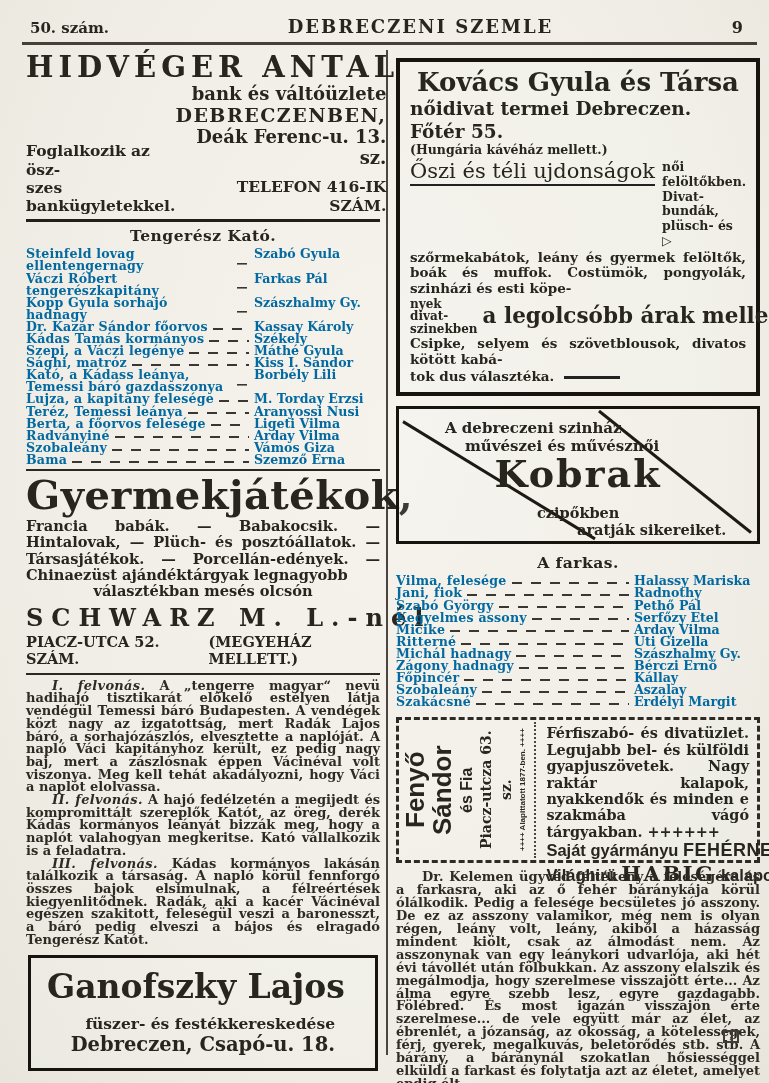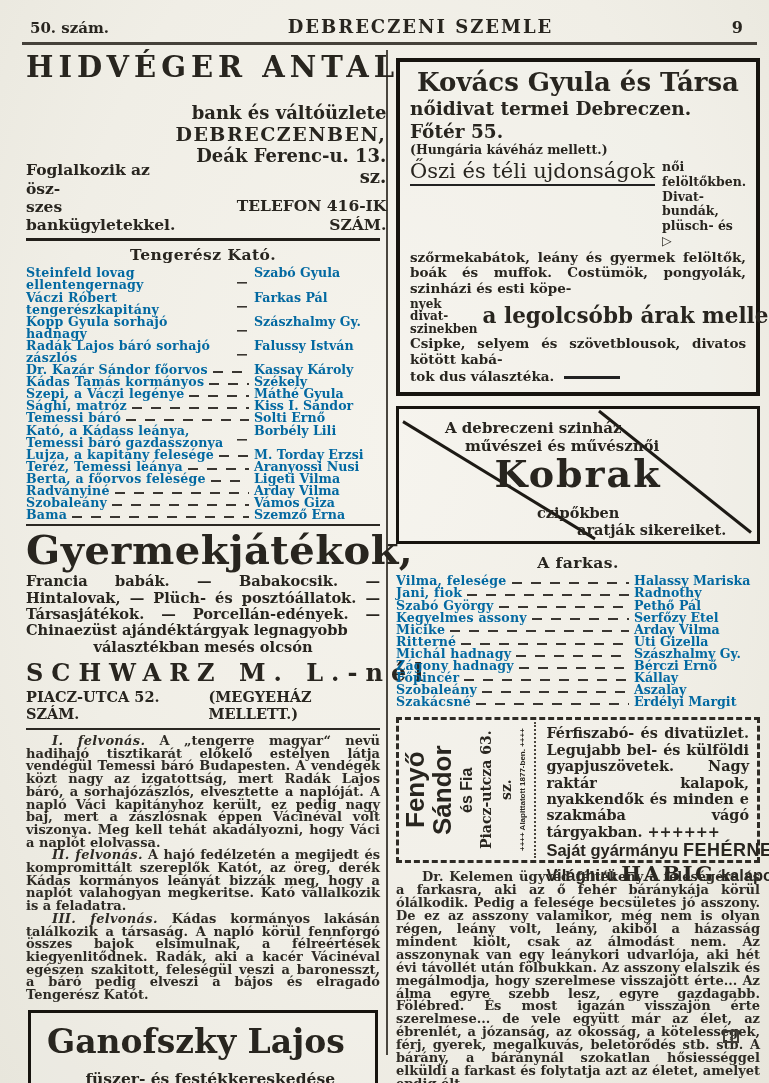--- a/index.html
+++ b/index.html
@@ -23,21 +23,21 @@
   .col-r{position:absolute;left:396px;top:58px;width:364px;}
 
   .rule2{border-top:2.5px solid #2b2823;margin:3px 0;}
   .rule3{border-top:3.5px solid #221f1a;margin:4px 0 2px;}
 
   
   .hid-title{font-size:29px;font-weight:700;letter-spacing:5px;text-align:center;line-height:1.05;white-space:nowrap;}
   .hid-flex{display:flex;justify-content:space-between;margin-top:2px;}
   .hid-left{align-self:flex-end;font-weight:700;font-size:15.5px;line-height:1.18;}
   .hid-right{text-align:right;font-weight:700;}
-  .hid-r1{font-size:18px;line-height:1.15;margin-top:19px;}
+  .hid-r1{font-size:18px;line-height:1.15;}
   .hid-r2{font-size:19px;letter-spacing:1.5px;line-height:1.15;}
   .hid-r3{font-size:18px;line-height:1.15;}
   .hid-tel{font-size:15.5px;margin-top:9px;}
 
   
   .sec-h{text-align:center;font-size:15.5px;font-weight:700;letter-spacing:0.5px;margin:4px 0 3px;}
   .cast{font-size:12.6px;font-weight:700;color:#0369a1;}
   .cast .crow{display:flex;align-items:baseline;line-height:12.1px;margin:0;}
   .cast .role{letter-spacing:0.2px;}
   .cast .leader{flex:1 1 auto;min-width:12px;align-self:stretch;margin:0 5px;
@@ -156,25 +156,20 @@
           <span class="leader"></span>
           <span class="actor">Farkas Pál</span>
         </div>
 
         <div class="crow">
           <span class="role">Kopp Gyula sorhajó hadnagy</span>
           <span class="leader"></span>
           <span class="actor">Szászhalmy Gy.</span>
         </div>
 
-        <div class="crow">
-          <span class="role">Radák Lajos báró sorhajó zászlós</span>
-          <span class="leader"></span>
-          <span class="actor">Falussy István</span>
-        </div>
 
         <div class="crow">
           <span class="role">Dr. Kazár Sándor főorvos</span>
           <span class="leader"></span>
           <span class="actor">Kassay Károly</span>
         </div>
 
         <div class="crow">
           <span class="role">Kádas Tamás kormányos</span>
           <span class="leader"></span>
@@ -186,25 +181,20 @@
           <span class="leader"></span>
           <span class="actor">Máthé Gyula</span>
         </div>
 
         <div class="crow">
           <span class="role">Sághi, matróz</span>
           <span class="leader"></span>
           <span class="actor">Kiss I. Sándor</span>
         </div>
 
-        <div class="crow">
-          <span class="role">Temessi báró</span>
-          <span class="leader"></span>
-          <span class="actor">Solti Ernő</span>
-        </div>
 
         <div class="crow">
           <span class="role">Kató, a Kádass leánya, Temessi báró gazdasszonya</span>
           <span class="leader"></span>
           <span class="actor">Borbély Lili</span>
         </div>
 
         <div class="crow">
           <span class="role">Lujza, a kapitány felesége</span>
           <span class="leader"></span>

